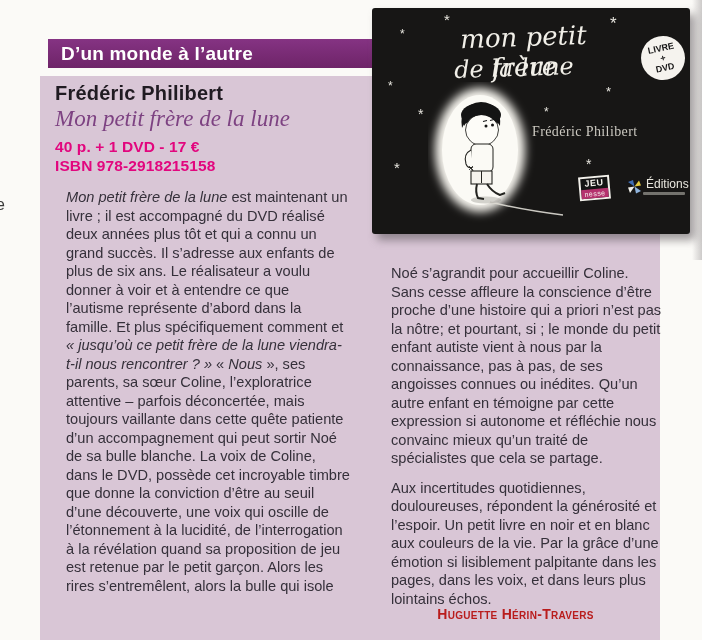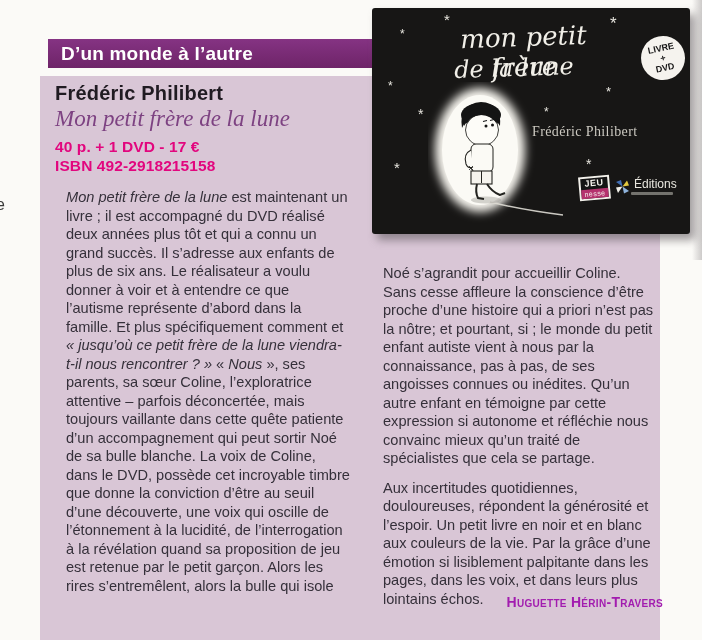--- a/index.html
+++ b/index.html
@@ -32,23 +32,23 @@
     color:#7d4282;}
   .pricing,.isbn{position:absolute;left:15px;font-size:15.5px;font-weight:bold;
     color:#e2067e;letter-spacing:.1px;}
   .pricing{top:62px;}
   .isbn{top:81px;}
 
   .col{position:absolute;font-size:14.6px;line-height:18.5px;color:#35303a;}
   .col p{margin:11px;}
   .col .it{font-style:italic;}
   .col-left{left:15px;top:101px;width:306px;}
-  .col-right{left:332px;top:177px;width:295px;}
-  .signature{position:absolute;left:328px;top:518px;width:295px;
-    text-align:right;font-weight:bold;font-size:14px;color:#a21caf;
+  .col-right{left:340px;top:177px;width:295px;}
+  .signature{position:absolute;left:328px;top:530px;width:295px;
+    text-align:center;font-weight:bold;font-size:14px;color:#b91c1c;
     font-variant:small-caps;letter-spacing:.3px;}
 
   
   .cover{position:absolute;left:372px;top:8px;width:318px;height:226px;
     background:#171615;border-radius:3px;
     box-shadow:5px 6px 8px rgba(95,88,94,.6);}
   .cover-title{position:absolute;color:#f1efe8;
     font-family:"DejaVu Serif",serif;font-style:italic;text-align:center;}
   .cover-title.l1{left:62px;top:14px;width:180px;font-size:26px;transform:rotate(-2deg);}
   .cover-title.l2{left:82px;top:46px;width:120px;font-size:24px;transform:rotate(-2deg);}
@@ -61,39 +61,39 @@
     letter-spacing:.4px;}
   .star{position:absolute;color:#e9e7e0;line-height:8px;}
   .child-art{position:absolute;left:56px;top:74px;}
 
   
   .jeu-logo{position:absolute;left:207px;top:168px;width:27px;
     border:2px solid #f2f0ea;background:#141414;transform:rotate(-5deg);
     text-align:center;}
   .jeu-top{color:#f5f3ee;font-weight:bold;font-size:9px;line-height:11px;letter-spacing:.5px;}
   .jeu-bottom{color:#f5f3ee;font-size:7px;line-height:9px;background:#b5326e;letter-spacing:.5px;}
-  .ed-logo{position:absolute;left:230px;top:170px;display:flex;align-items:flex-start;padding-left:12px;}
+  .ed-logo{position:absolute;left:242px;top:170px;display:flex;align-items:flex-start;padding-left:12px;}
   .ed-text{margin-left:3px;color:#e9e7df;font-size:12px;line-height:13px;}
   .ed-sub{height:3px;width:42px;background:rgba(230,228,220,.45);margin-top:1px;border-radius:1px;}
 </style>
 </head>
 <body>
 
 <div class="screen">
 
   <span class="edge-frag">e</span>
   <div class="page-edge"></div>
 
   <div class="banner">D’un monde à l’autre</div>
 
   <div class="panel">
     <div class="author">Frédéric Philibert</div>
     <div class="booktitle">Mon petit frère de la lune</div>
     <div class="pricing">40 p. + 1 DVD - 17 €</div>
-    <div class="isbn">ISBN 492-2918215158</div>
+    <div class="isbn">ISBN 978-2918215158</div>
 
     <div class="col col-left">
       <p><span class="it">Mon petit frère de la lune</span><span> est maintenant un livre ; il est accompagné du DVD réalisé deux années plus tôt et qui a connu un grand succès. Il s’adresse aux enfants de plus de six ans. Le réalisateur a voulu donner à voir et à entendre ce que l’autisme représente d’abord dans la famille. Et plus spécifiquement comment et </span><span class="it">« jusqu’où ce petit frère de la lune viendra-t-il nous rencontrer ? »</span><span> « </span><span class="it">Nous</span><span> », ses parents, sa sœur Coline, l’exploratrice attentive – parfois déconcertée, mais toujours vaillante dans cette quête patiente d’un accompagnement qui peut sortir Noé de sa bulle blanche. La voix de Coline, dans le DVD, possède cet incroyable timbre que donne la conviction d’être au seuil d’une découverte, une voix qui oscille de l’étonnement à la lucidité, de l’interrogation à la révélation quand sa proposition de jeu est retenue par le petit garçon. Alors les rires s’entremêlent, alors la bulle qui isole</span></p>
     </div>
 
     <div class="col col-right">
       <p><span>Noé s’agrandit pour accueillir Coline. Sans cesse affleure la conscience d’être proche d’une histoire qui a priori n’est pas la nôtre; et pourtant, si ; le monde du petit enfant autiste vient à nous par la connaissance, pas à pas, de ses angoisses connues ou inédites. Qu’un autre enfant en témoigne par cette expression si autonome et réfléchie nous convainc mieux qu’un traité de spécialistes que cela se partage.</span></p>
       <p><span>Aux incertitudes quotidiennes, douloureuses, répondent la générosité et l’espoir. Un petit livre en noir et en blanc aux couleurs de la vie. Par la grâce d’une émotion si lisiblement palpitante dans les pages, dans les voix, et dans leurs plus lointains échos.</span></p>
     </div>
 

